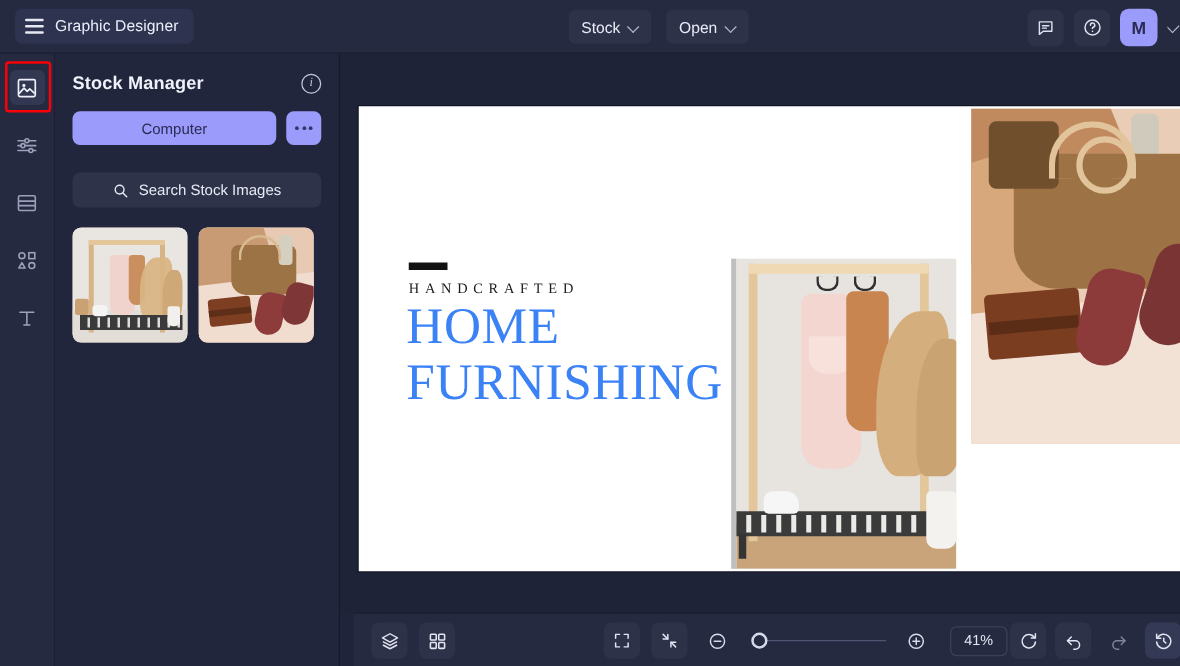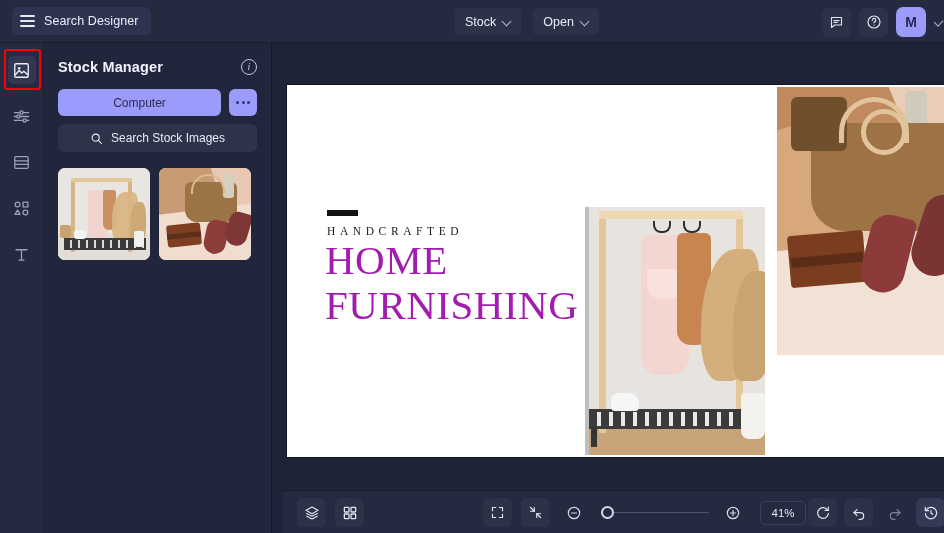--- a/index.html
+++ b/index.html
@@ -131,21 +131,21 @@
   .panel-title {
     font-size: 14.5px; color: #f0f2fb; font-weight: 600; letter-spacing: .15px;
   }
   .info-ic {
     width: 16px; height: 16px; border-radius: 50%;
     border: 1.4px solid #c3c8dc;
     display: flex; align-items: center; justify-content: center;
     font-size: 10px; color: #c3c8dc; font-style: italic;
     font-family: "Liberation Serif", serif; line-height: 1;
   }
-  .row-btns { display: flex; gap: 8px; margin-bottom: 8px; }
+  .row-btns { display: flex; gap: 8px; margin-bottom: 22px; }
   .btn-primary {
     flex: 1; height: 27px; border-radius: 6px;
     background: #9b9bfb; color: #2b2b55;
     font-size: 12px; display: flex; align-items: center; justify-content: center;
   }
   .btn-dots {
     width: 28px; height: 27px; border-radius: 6px;
     background: #9b9bfb;
     display: flex; align-items: center; justify-content: center;
     gap: 2.5px;
@@ -214,21 +214,21 @@
     position: absolute; left: 40px; top: 140px;
     font-family: "Liberation Serif", serif;
     font-size: 11.5px; letter-spacing: 4.6px;
     color: #1b1b1b;
   }
   .art-h1 {
     position: absolute; left: 38px; top: 153px;
     font-family: "Liberation Serif", serif;
     font-size: 41px; line-height: 45px;
     letter-spacing: .5px;
-    color: #a21caf;
+    color: #3b82f6;
     white-space: pre-line;
   }
   .art-img-mid {
     position: absolute; left: 298px; top: 122px;
     width: 180px; height: 248px;
     background: #e9e6e2; overflow: hidden;
     border-left: 4px solid #bfbfbf;
   }
   .m-wall { position:absolute; inset:0; background:#e7e4e0; }
   .m-floor { position:absolute; left:0; right:0; bottom:0; height:36px; background:#c9a47a; }
@@ -307,21 +307,21 @@
 
 <div id="app">
 
   <div class="topbar">
     <div class="brand-chip">
       <span class="hamburger">
           <i></i>
           <i></i>
           <i></i>
         </span>
-      <span class="brand-text">Search Designer</span>
+      <span class="brand-text">Graphic Designer</span>
     </div>
 
     <div class="top-center">
       <div class="menu-btn">
         <span>Stock</span>
         <span class="caret"></span>
       </div>
       <div class="menu-btn">
         <span>Open</span>
         <span class="caret"></span>

